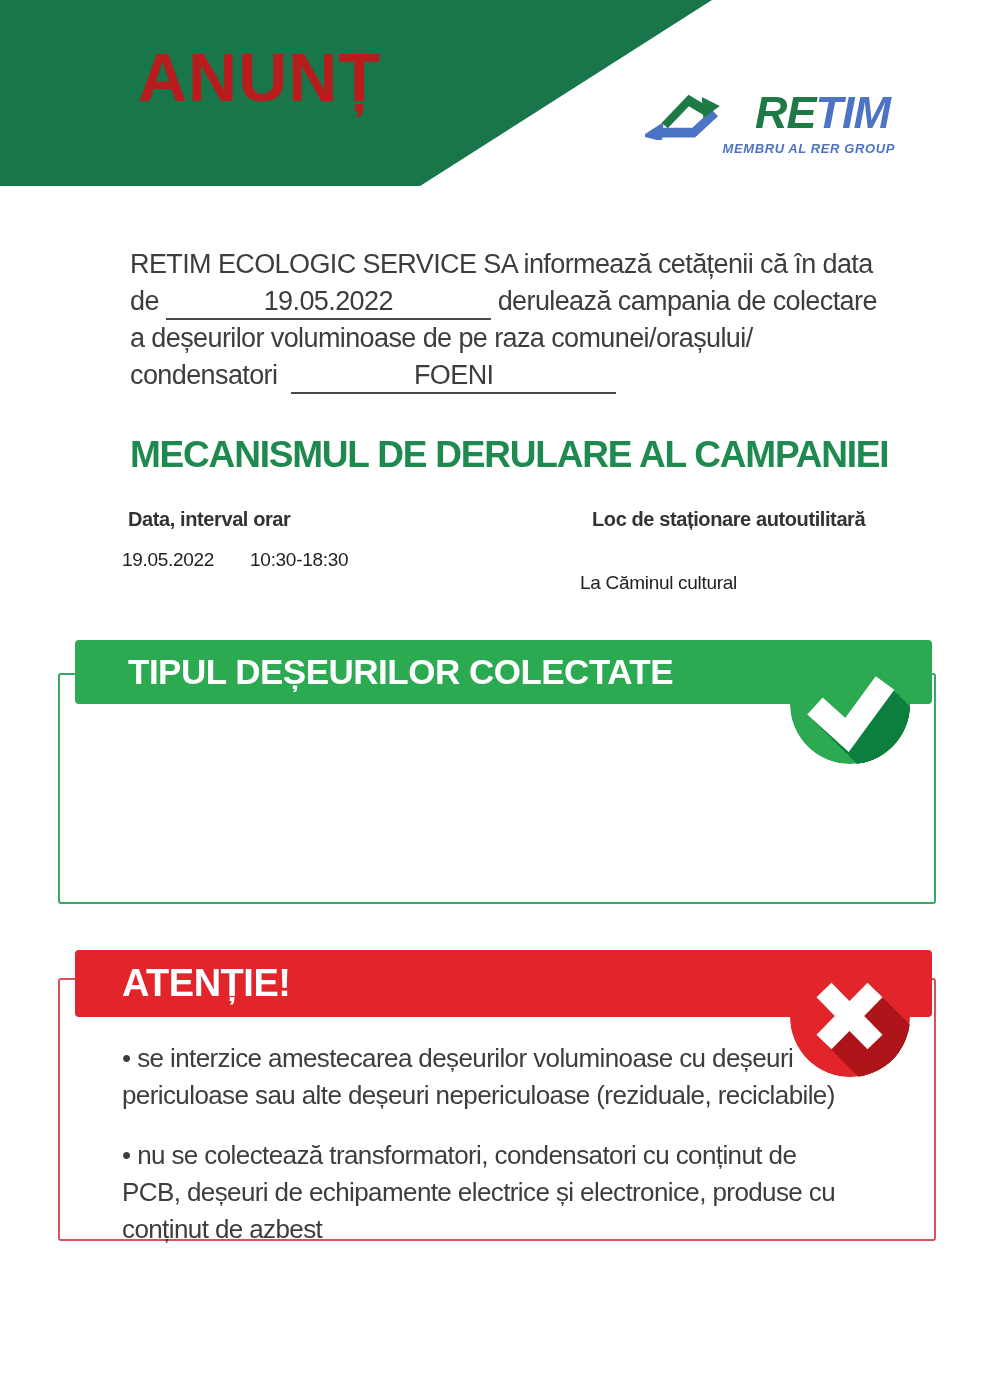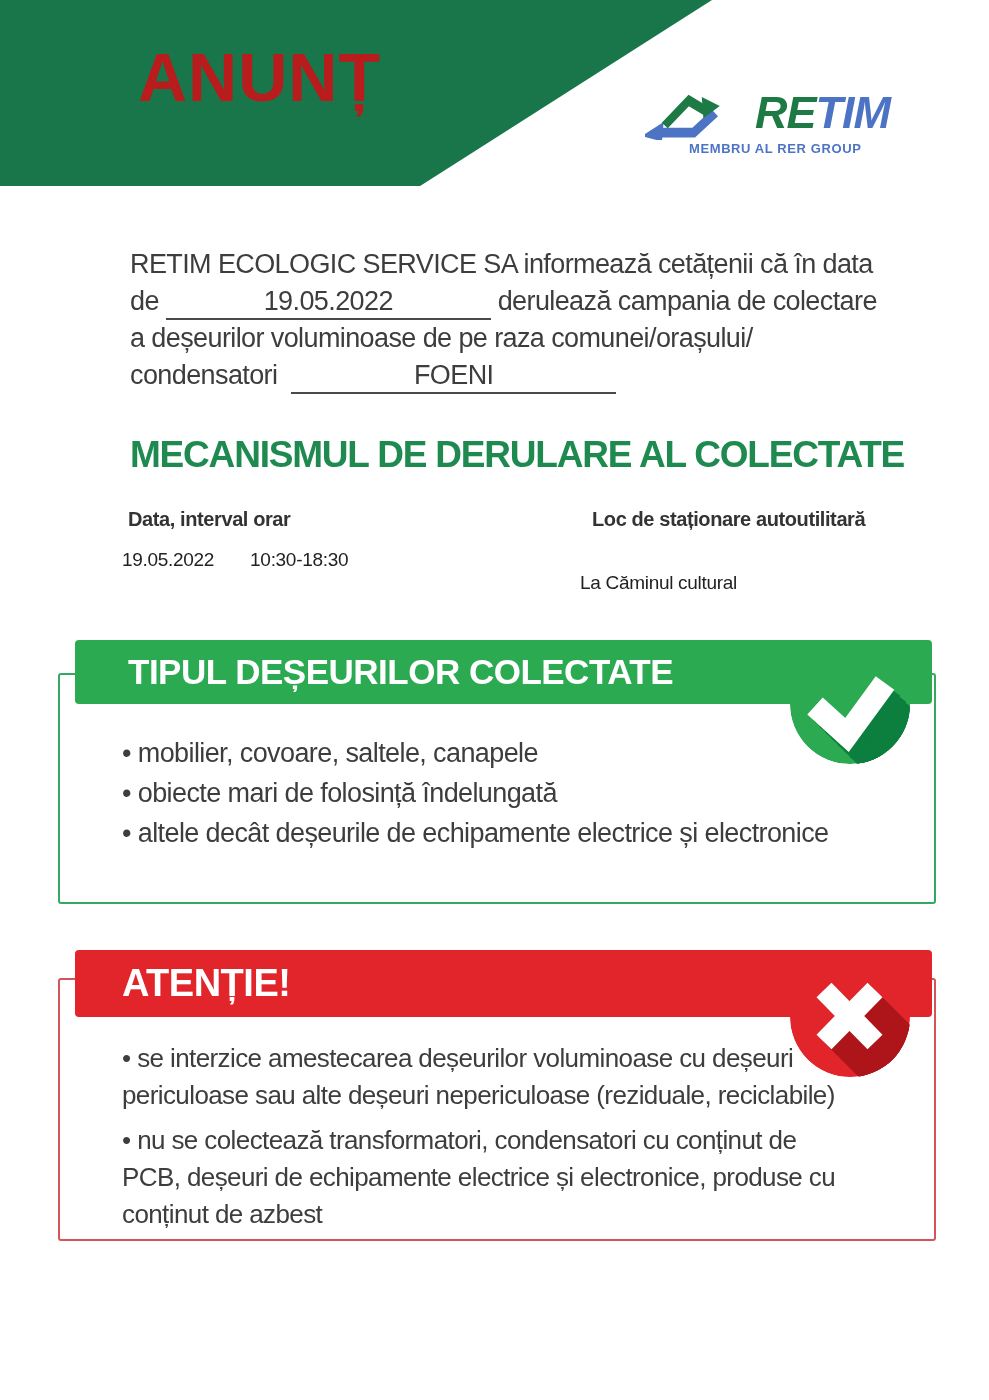--- a/index.html
+++ b/index.html
@@ -19,21 +19,21 @@
   }
   
   .logo{position:absolute;left:645px;top:86px;width:250px;}
   .logo-row{display:flex;align-items:center;gap:28px;}
   .logo-icon{display:block;margin-right:2px;}
   .logo-text{font-size:45px;font-weight:bold;font-style:italic;letter-spacing:-1px;line-height:50px;white-space:nowrap;}
   .logo-re{color:#1d7a45;}
   .logo-tim{color:#4d74c4;}
   .logo-tagline{
     margin-top:1px;margin-left:44px;
-    font-size:13px;font-weight:bold;color:#4d74c4;letter-spacing:0.6px;white-space:nowrap;
+    font-size:13px;font-weight:bold;font-style:italic;color:#4d74c4;letter-spacing:0.6px;white-space:nowrap;text-align:right;
   }
   
   .intro{position:absolute;left:130px;top:246px;width:800px;font-size:27px;letter-spacing:-0.6px;color:#3d3d3d;}
   .intro .line{height:37px;line-height:37px;white-space:nowrap;}
   .fill{
     display:inline-block;text-align:center;vertical-align:bottom;
     height:34px;line-height:34px;border-bottom:2px solid #4a4a4a;
   }
   .fill-date{width:325px;}
   .fill-city{width:325px;}
@@ -57,21 +57,21 @@
   .band.red{top:950px;height:67px;line-height:67px;background:#e2242b;font-size:38px;letter-spacing:-0.5px;padding-left:47px;box-sizing:border-box;}
   .badge{position:absolute;left:788px;}
   .badge.check{top:640px;}
   .badge.cross{top:950px;}
   
   .bullets{position:absolute;left:122px;width:740px;color:#3d3d3d;}
   .bullets.green-list{top:738px;}
   .bullets.green-list .line{height:40px;line-height:30px;font-size:27px;letter-spacing:-0.6px;white-space:nowrap;}
   .bullets.red-list{top:1040px;}
   .bullets.red-list .line{height:37px;line-height:37px;font-size:26px;letter-spacing:-0.6px;white-space:nowrap;}
-  .bullets .para-gap{margin-top:8px;}
+  .bullets .para-gap{margin-top:23px;}
 </style>
 </head>
 <body>
 
 <div class="page">
 
   <div class="banner"></div>
   <div class="banner-title">ANUNȚ</div>
 
   <div class="logo">
@@ -89,21 +89,21 @@
     <div class="logo-tagline">MEMBRU AL RER GROUP</div>
   </div>
 
   <div class="intro">
     <div class="line">RETIM ECOLOGIC SERVICE SA informează cetățenii că în data</div>
     <div class="line"><span>de</span>&nbsp;<span class="fill fill-date">19.05.2022</span>&nbsp;<span>derulează campania de colectare</span></div>
     <div class="line">a deșeurilor voluminoase de pe raza comunei/orașului/</div>
     <div class="line"><span>condensatori</span>&nbsp;&nbsp;<span class="fill fill-city">FOENI</span></div>
   </div>
 
-  <div class="mech-title">MECANISMUL DE DERULARE AL COLECTATE</div>
+  <div class="mech-title">MECANISMUL DE DERULARE AL CAMPANIEI</div>
   <div class="col-header left">Data, interval orar</div>
   <div class="col-header right">Loc de staționare autoutilitară</div>
   <div class="col-value left">
     <span>19.05.2022</span>
     <span>10:30-18:30</span>
   </div>
   <div class="col-value right">La Căminul cultural</div>
 
   <div class="outline-box green"></div>
   <div class="band green">TIPUL DEȘEURILOR COLECTATE</div>
@@ -124,25 +124,20 @@
         <use href="#checkPath" transform="translate(30,30)"></use>
         <use href="#checkPath" transform="translate(36,36)"></use>
         <use href="#checkPath" transform="translate(42,42)"></use>
         <use href="#checkPath" transform="translate(48,48)"></use>
         <use href="#checkPath" transform="translate(54,54)"></use>
         <use href="#checkPath" transform="translate(60,60)"></use>
       </g>
       <use href="#checkPath" stroke="#ffffff"></use>
     </g>
   </svg>
-  <div class="bullets green-list">
-    <div class="line">• mobilier, covoare, saltele, canapele</div>
-    <div class="line">• obiecte mari de folosință îndelungată</div>
-    <div class="line">• altele decât deșeurile de echipamente electrice și electronice</div>
-  </div>
 
   <div class="outline-box red"></div>
   <div class="band red">ATENȚIE!</div>
   <svg class="badge cross" width="124" height="128" viewBox="0 0 124 128">
     <defs>
       <clipPath id="clipR">
           <path d="M2 0 H122 V67 A60 60 0 0 1 2 67 Z"></path>
         </clipPath>
       <path id="xPath" d="M36 40 L87 92 M87 40 L36 92" fill="none" stroke-width="21"></path>
     </defs>

